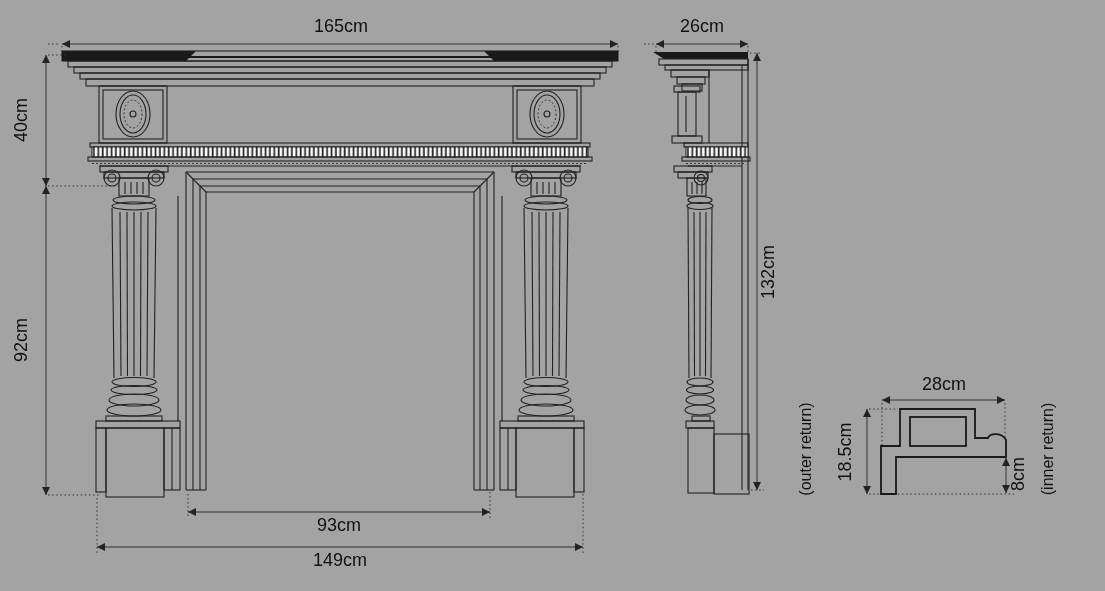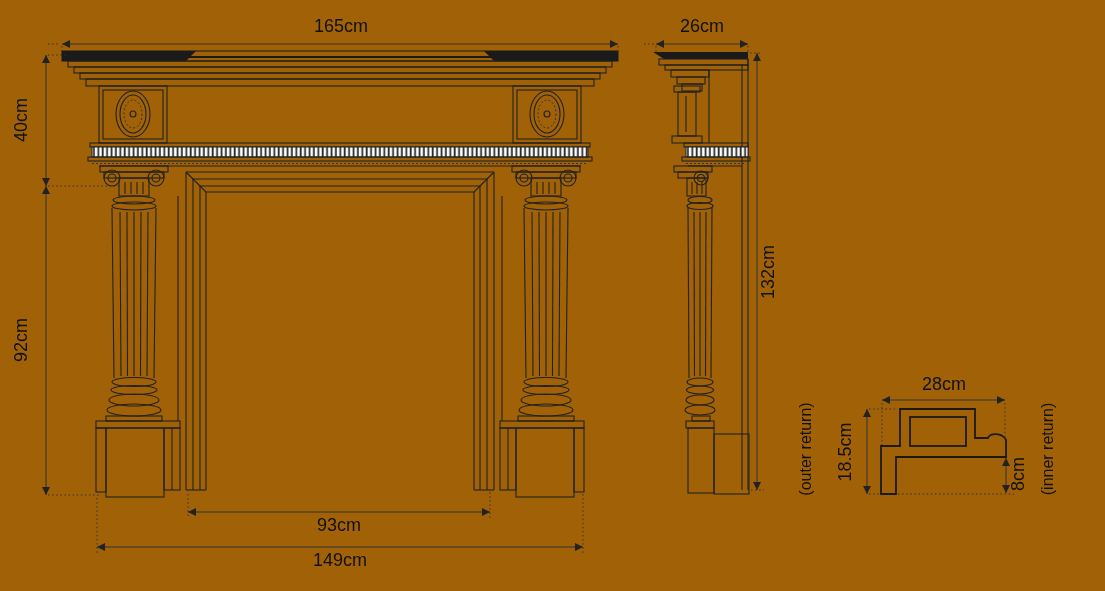--- a/index.html
+++ b/index.html
@@ -1,16 +1,16 @@
 <!DOCTYPE html>
 <html><head>
 <meta charset="utf-8">
 <style>
   html,body{margin:0;padding:0;background:#ffffff;}
-  #stage{position:relative;width:1105px;height:591px;background:#a16207;overflow:hidden;
+  #stage{position:relative;width:1105px;height:591px;background:#a3a3a3;overflow:hidden;
          font-family:"Liberation Sans", sans-serif;}
   svg{position:absolute;left:0;top:0;}
   .ln{stroke:#222;fill:none;stroke-width:1.1;}
   .ln2{stroke:#1a1a1a;fill:none;stroke-width:1.8;}
   .fb{fill:#1a1a1a;stroke:none;}
   .dim{stroke:#333;fill:none;stroke-width:1;}
   .dot{stroke:#333;fill:none;stroke-width:1;stroke-dasharray:1.5 2.6;}
   .bead{stroke:#333;fill:none;stroke-width:1;stroke-dasharray:2 2;}
   text.dimtxt{font-family:"Liberation Sans",sans-serif;font-size:18px;fill:#111;text-anchor:middle;}
   text.sectxt{font-family:"Liberation Sans",sans-serif;font-size:16px;fill:#111;text-anchor:middle;}

